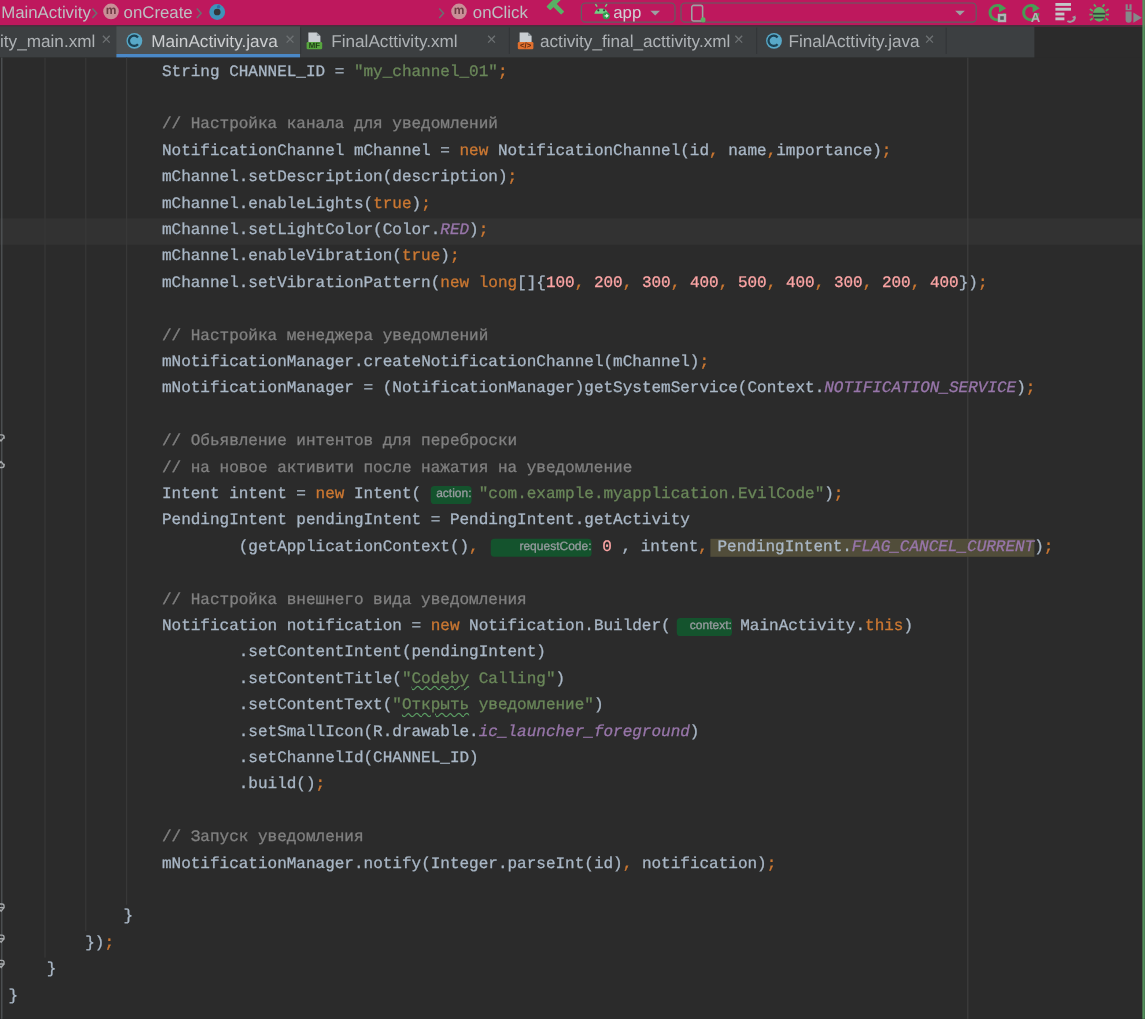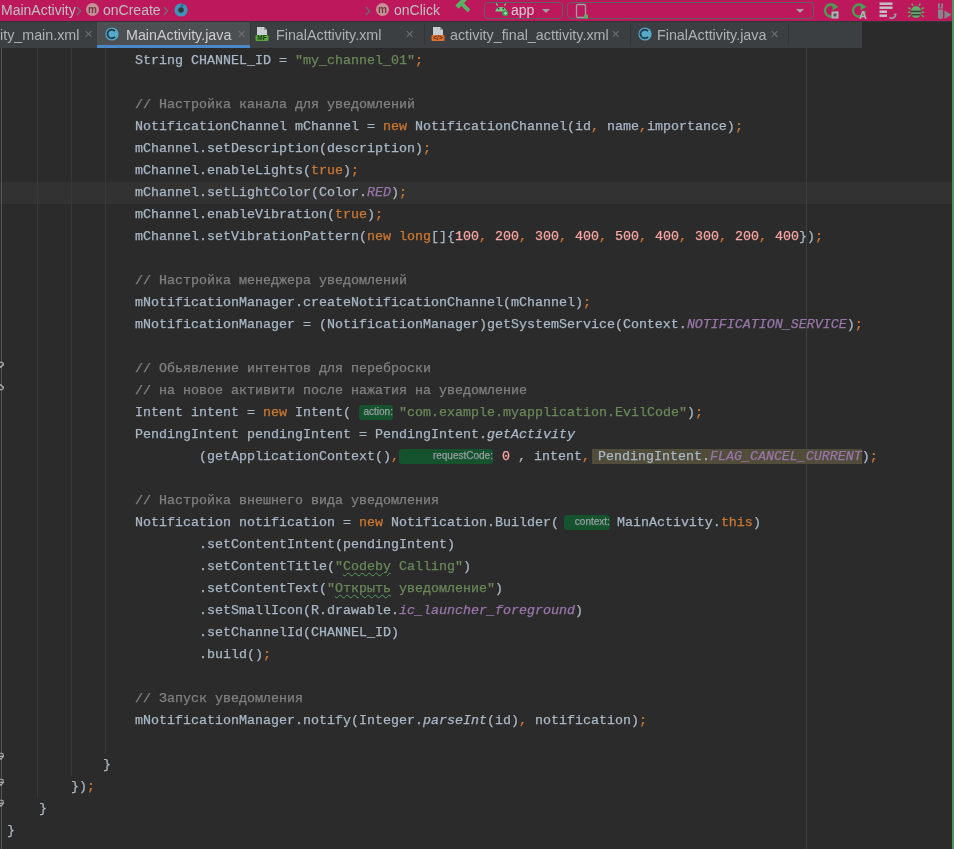--- a/index.html
+++ b/index.html
@@ -16,21 +16,21 @@
 .ig{position:absolute;top:0;width:1px;background:#383838}
 #marg{position:absolute;left:806px;top:0;width:1px;height:801px;background:#3f3f3f}
 #gutline{position:absolute;left:1px;top:0;width:1px;height:801px;background:#54575a}
 #gedge{position:absolute;left:952px;top:0;width:2px;height:849px;background:#55925d}
 .ln{position:absolute;left:7px;height:22px;white-space:pre;font-family:"Liberation Mono",monospace;font-size:13.34px;line-height:22px;color:#a9b7c6;-webkit-text-stroke:0.25px}
 .k{color:#cc7832}
 .s{color:#6a8759}
 .c{color:#808080}
 .n{color:#fca5a5}
 .pi{color:#9876aa;font-style:italic}
-.it{font-style:italic}
+.it{}
 .u{text-underline-offset:2px}
 .w{text-decoration:underline wavy #5a9c62;text-decoration-thickness:1px;text-underline-offset:2px}
 .chip{display:inline-block;box-sizing:border-box;background:#14532d;color:#989ca0;border-radius:3px;font-family:"Liberation Sans",sans-serif;font-size:10px;line-height:14px;height:15px;text-align:right;vertical-align:1px}
 .hl{background:#514d3a;margin-left:-6px;padding-left:6px}
 .mico{position:absolute;width:13px;height:13px;border-radius:50%;background:#c98f97;color:#6e3c44;font-size:10px;font-weight:bold;text-align:center;line-height:13px}
 .cico{position:absolute;top:4px}
 .fm{position:absolute;left:-4px;width:9px;height:13px}
 </style></head>
 <body>
 <div id="tb">
@@ -190,21 +190,21 @@
 <div class="ln" style="top:134px">                mChannel.setLightColor(Color.<span class="pi">RED</span>)<span class="k">;</span></div>
 <div class="ln" style="top:156px">                mChannel.enableVibration(<span class="k">true</span>)<span class="k">;</span></div>
 <div class="ln" style="top:178px">                mChannel.setVibrationPattern(<span class="k">new long</span>[]{<span class="n">100</span><span class="k">,</span> <span class="n">200</span><span class="k">,</span> <span class="n">300</span><span class="k">,</span> <span class="n">400</span><span class="k">,</span> <span class="n">500</span><span class="k">,</span> <span class="n">400</span><span class="k">,</span> <span class="n">300</span><span class="k">,</span> <span class="n">200</span><span class="k">,</span> <span class="n">400</span>})<span class="k">;</span></div>
 <div class="ln" style="top:222px"><span class="c">                // Настройка менеджера уведомлений</span></div>
 <div class="ln" style="top:244px">                <span class="u">mNotificationManager</span>.createNotificationChannel(mChannel)<span class="k">;</span></div>
 <div class="ln" style="top:266px">                <span class="u">mNotificationManager</span> = (NotificationManager)getSystemService(Context.<span class="pi">NOTIFICATION_SERVICE</span>)<span class="k">;</span></div>
 <div class="ln" style="top:310px"><span class="c">                // Обьявление интентов для переброски</span></div>
 <div class="ln" style="top:332px"><span class="c">                // на новое активити после нажатия на уведомление</span></div>
 <div class="ln" style="top:354px">                Intent intent = <span class="k">new</span> Intent(<span class="chip" style="width:34px;margin-left:8px;margin-right:6px">action:</span><span class="s">"com.example.myapplication.EvilCode"</span>)<span class="k">;</span></div>
 <div class="ln" style="top:376px">                PendingIntent pendingIntent = PendingIntent.<span class="it">getActivity</span></div>
-<div class="ln" style="top:398px">                        (getApplicationContext()<span class="k">,</span><span class="chip" style="width:94px;margin-right:1px">requestCode:</span> <span class="n">0</span> , intent<span class="k">,</span> <span class="hl">PendingIntent.<span class="pi">FLAG_CANCEL_CURRENT</span></span>)<span class="k">;</span></div>
+<div class="ln" style="top:398px">                        (getApplicationContext()<span class="k">,</span><span class="chip" style="width:84px;margin-left:10px;margin-right:1px">requestCode:</span> <span class="n">0</span> , intent<span class="k">,</span> <span class="hl">PendingIntent.<span class="pi">FLAG_CANCEL_CURRENT</span></span>)<span class="k">;</span></div>
 <div class="ln" style="top:442px"><span class="c">                // Настройка внешнего вида уведомления</span></div>
 <div class="ln" style="top:464px">                Notification notification = <span class="k">new</span> Notification.Builder(<span class="chip" style="width:46px;margin-left:5px;margin-right:7px">context:</span>MainActivity.<span class="k">this</span>)</div>
 <div class="ln" style="top:486px">                        .setContentIntent(pendingIntent)</div>
 <div class="ln" style="top:508px">                        .setContentTitle(<span class="s">"<span class="w">Codeby</span> Calling"</span>)</div>
 <div class="ln" style="top:530px">                        .setContentText(<span class="s">"<span class="w">Открыть</span> уведомление"</span>)</div>
 <div class="ln" style="top:552px">                        .setSmallIcon(R.drawable.<span class="pi">ic_launcher_foreground</span>)</div>
 <div class="ln" style="top:574px">                        .setChannelId(CHANNEL_ID)</div>
 <div class="ln" style="top:596px">                        .build()<span class="k">;</span></div>
 <div class="ln" style="top:640px"><span class="c">                // Запуск уведомления</span></div>
 <div class="ln" style="top:662px">                <span class="u">mNotificationManager</span>.notify(Integer.<span class="it">parseInt</span>(id)<span class="k">,</span> notification)<span class="k">;</span></div>

